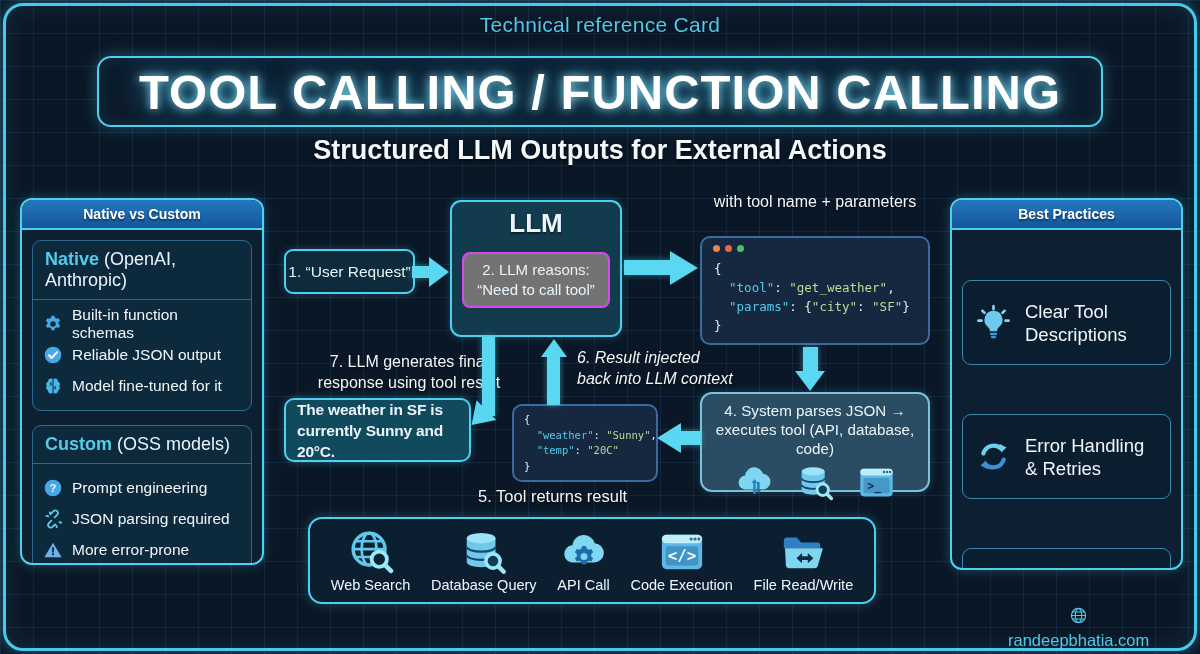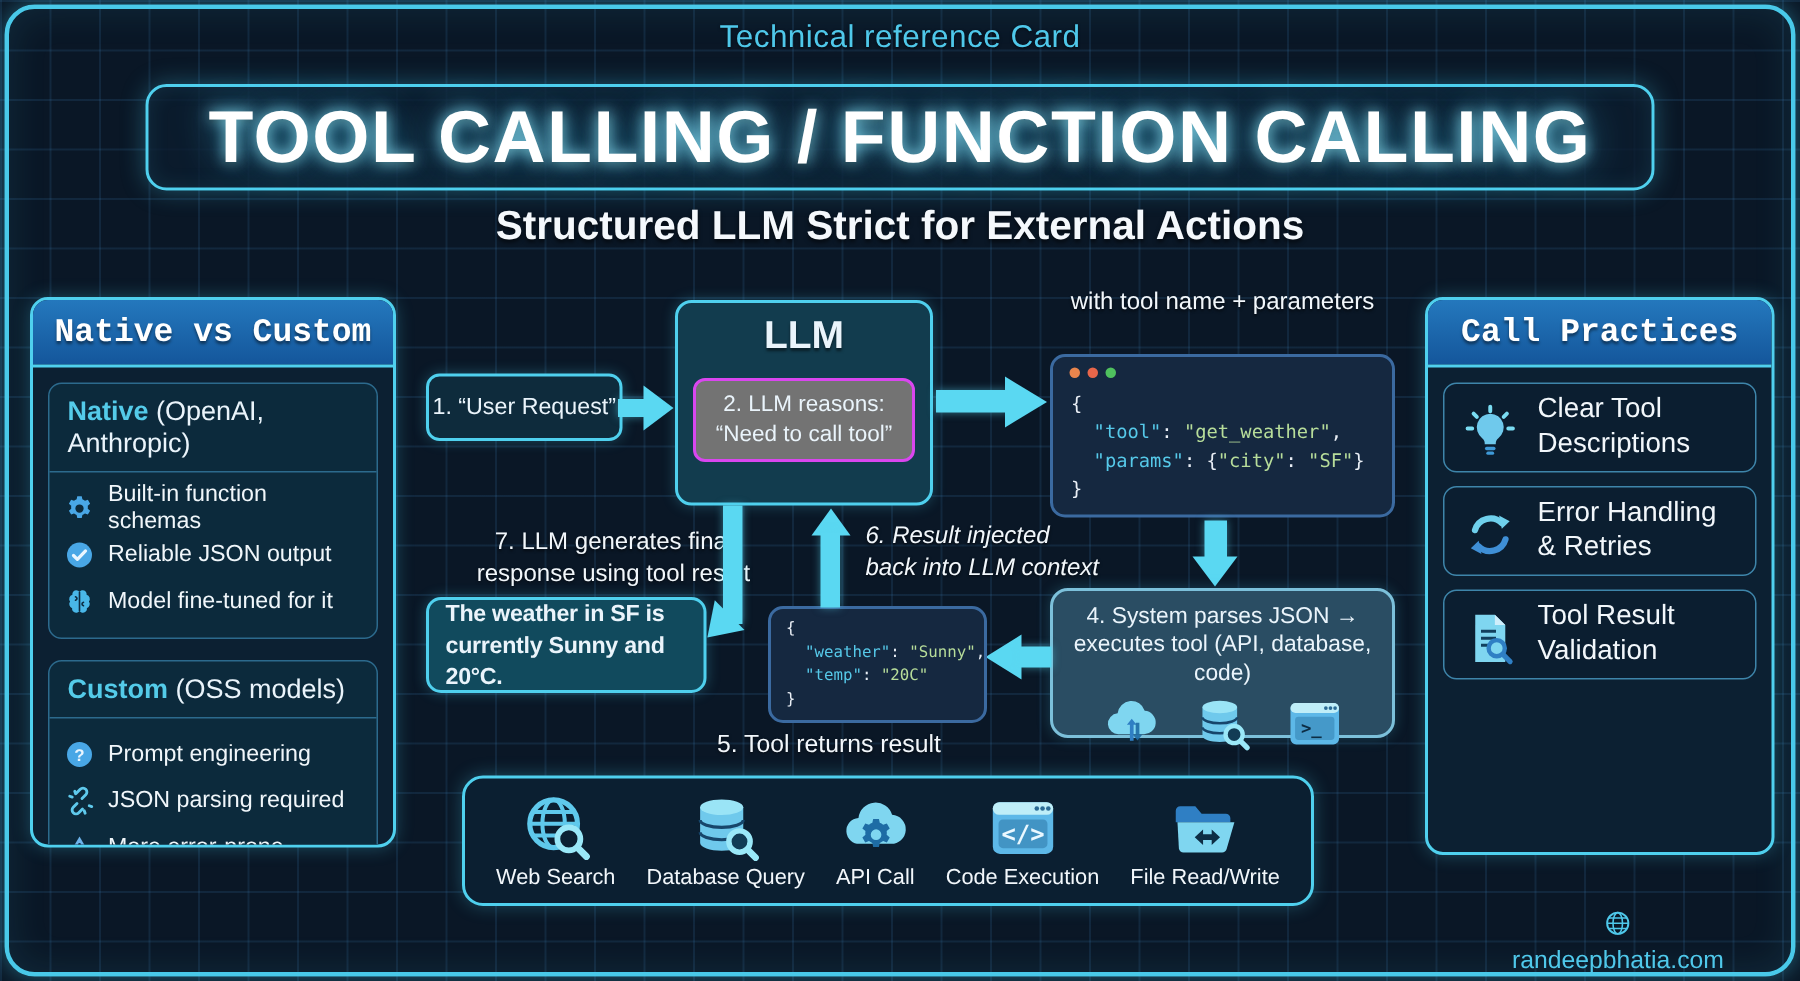--- a/index.html
+++ b/index.html
@@ -37,42 +37,41 @@
   .subtitle{
     position:absolute;top:135px;left:0;width:100%;text-align:center;
     font-size:27px;font-weight:bold;color:#f4f8fc;text-shadow:0 2px 3px rgba(0,0,0,.6);
   }
   
   .panel{
     position:absolute;border:2px solid #4fd0ee;border-radius:12px;background:#0c2032;
     box-shadow:0 0 12px rgba(73,201,233,.3);overflow:hidden;
   }
   .panel-header{
-    height:45px;display:flex;align-items:center;justify-content:center;
+    height:30px;display:flex;align-items:center;justify-content:center;
     background:linear-gradient(#2478bd,#14569b);
-    font-size:22px;font-weight:bold;color:#fff;text-shadow:0 2px 2px rgba(0,0,0,.45);
+    font-size:14px;font-weight:bold;color:#fff;text-shadow:0 2px 2px rgba(0,0,0,.45);
     border-bottom:2px solid #4fd0ee;
-    font-family:Liberation Mono, monospace;
   }
   #left-panel{left:20px;top:198px;width:244px;height:367px;}
   .subpanel{
     margin:10px 10px 0 10px;border:1.5px solid #2c6a8d;border-radius:9px;background:#0c2a3c;
   }
   .subpanel-title{
     padding:8px 12px;font-size:18px;border-bottom:1.5px solid #2c6a8d;
   }
   .subpanel-title .em{color:#54cbe9;font-weight:bold;}
   .subpanel-items{padding:8px 10px 9px 10px;}
   .li-row{display:flex;align-items:center;gap:9px;height:31px;font-size:15.5px;color:#f0f6fa;}
   .li-row svg{width:20px;height:20px;flex:0 0 20px;}
   #right-panel{left:950px;top:198px;width:233px;height:372px;}
   .bp-items{padding:10px;display:flex;flex-direction:column;gap:9px;}
   .bp-item{
     border:1.5px solid #3e85aa;border-radius:9px;background:#0b1e30;
-    display:flex;align-items:flex-end;gap:13px;padding:8px 8px 8px 12px;height:60px;
+    display:flex;align-items:center;gap:13px;padding:8px 8px 8px 12px;height:85px;margin-top:40px;
   }
   .bp-item svg{width:37px;height:37px;flex:0 0 37px;}
   .bp-label{font-size:18.5px;font-weight:500;line-height:23px;color:#f2f7fb;}
   
   .fbox{position:absolute;border:2px solid #4fd0ee;border-radius:9px;background:#0e2b3c;
     box-shadow:0 0 9px rgba(73,201,233,.28);}
   #box1{left:284px;top:249px;width:131px;height:45px;display:flex;align-items:center;justify-content:center;font-size:15.5px;}
   #llm-box{left:450px;top:200px;width:172px;height:137px;border-radius:11px;background:#123c4e;border-width:2.5px;}
   .llm-title{text-align:center;font-size:26px;font-weight:bold;margin-top:6px;text-shadow:0 2px 2px rgba(0,0,0,.5);}
   .llm-inner{
@@ -151,21 +150,21 @@
 </head>
 <body>
 
 <div id="stage">
   <div class="frame"></div>
 
   <div class="eyebrow">Technical reference Card</div>
   <div class="title-box">
     <h1>TOOL CALLING / FUNCTION CALLING</h1>
   </div>
-  <div class="subtitle">Structured LLM Strict for External Actions</div>
+  <div class="subtitle">Structured LLM Outputs for External Actions</div>
 
   <div class="panel" id="left-panel">
     <div class="panel-header">Native vs Custom</div>
 
     <div class="subpanel">
       <div class="subpanel-title">
         <span class="em">Native</span><span> (OpenAI, Anthropic)</span>
       </div>
       <div class="subpanel-items">
         <div class="li-row">
@@ -219,21 +218,21 @@
               <path d="M12 9.4v4.8" stroke="#0e2a40" stroke-width="2.2" stroke-linecap="round"></path>
               <circle cx="12" cy="17.2" r="1.3" fill="#0e2a40"></circle>
             </svg>
           <span>More error-prone</span>
         </div>
       </div>
     </div>
   </div>
 
   <div class="panel" id="right-panel">
-    <div class="panel-header">Call Practices</div>
+    <div class="panel-header">Best Practices</div>
     <div class="bp-items">
       <div class="bp-item">
         <svg viewBox="0 0 24 24">
             <g fill="none" stroke="#7adcf2" stroke-width="1.7" stroke-linecap="round">
               <path d="M12 1.4v2M4.8 4.4l1.4 1.4M19.2 4.4l-1.4 1.4M2.2 10.8h2M19.8 10.8h2"></path>
             </g>
             <path fill="#6fc9ec" d="M12 4.4a5.9 5.9 0 00-3.5 10.6c.7.5 1.1 1.3 1.1 2.1v.5h4.8v-.5c0-.8.4-1.6 1.1-2.1A5.9 5.9 0 0012 4.4z"></path>
             <rect x="9.7" y="18.7" width="4.6" height="1.5" rx=".75" fill="#3f9ad8"></rect>
             <rect x="10.3" y="20.8" width="3.4" height="1.4" rx=".7" fill="#3f9ad8"></rect>
           </svg>

